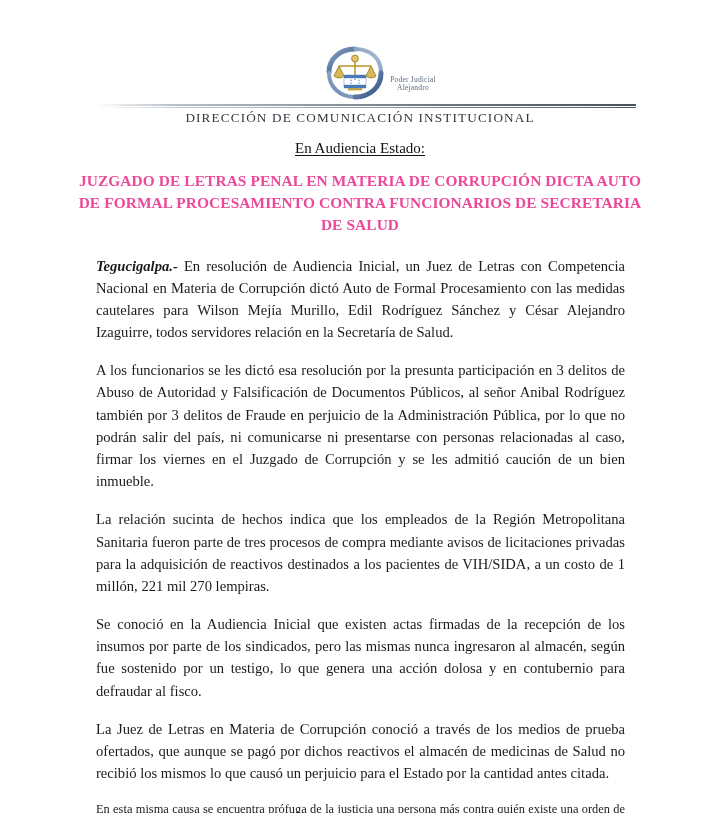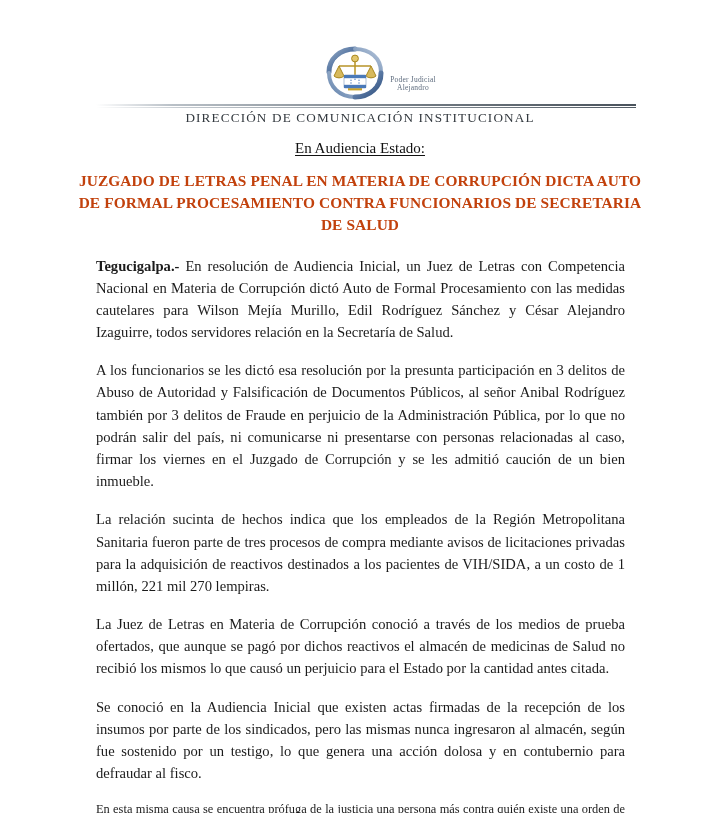--- a/index.html
+++ b/index.html
@@ -105,21 +105,21 @@
   }
   .kicker u { text-decoration: underline; text-underline-offset: 2px; }
 
   .headline {
     margin: 13px 76px 0 76px;
     text-align: center;
     font-weight: bold;
     font-size: 15.4px;
     line-height: 1.42;
     letter-spacing: 0.1px;
-    color: #c2410c;
+    color: #ec4899;
   }
 
   
   .body-copy {
     margin: 19px 95px 0 96px;
   }
 
   .body-copy p {
     margin: 0 0 16px 0;
     text-align: justify;
@@ -129,21 +129,21 @@
     color: #1b1b1b;
   }
 
   .body-copy p.small-note {
     font-size: 12.4px;
     line-height: 1.55;
     margin-top: 2px;
     margin-bottom: 0;
   }
 
-  .body-copy p b { font-weight: bold; }
+  .body-copy p b { font-weight: bold; font-style: italic; }
 </style>
 </head>
 <body>
 
 <div class="page">
 
   <header class="letterhead">
 
     <div class="logo-block">
       <span>
@@ -217,21 +217,21 @@
   <section class="body-copy">
 
     <p>
       <b>Tegucigalpa.-</b><span> En resolución de Audiencia Inicial, un Juez de Letras con Competencia Nacional en Materia de Corrupción dictó Auto de Formal Procesamiento con las medidas cautelares para Wilson Mejía Murillo, Edil Rodríguez Sánchez y César Alejandro Izaguirre, todos servidores relación en la Secretaría de Salud.</span>
     </p>
 
     <p>A los funcionarios se les dictó esa resolución por la presunta participación en 3 delitos de Abuso de Autoridad y Falsificación de Documentos Públicos, al señor Anibal Rodríguez también por 3 delitos de Fraude en perjuicio de la Administración Pública, por lo que no podrán salir del país, ni comunicarse ni presentarse con personas relacionadas al caso, firmar los viernes en el Juzgado de Corrupción y se les admitió caución de un bien inmueble.</p>
 
     <p>La relación sucinta de hechos indica que los empleados de la Región Metropolitana Sanitaria fueron parte de tres procesos de compra mediante avisos de licitaciones privadas para la adquisición de reactivos destinados a los pacientes de VIH/SIDA, a un costo de 1 millón, 221 mil 270 lempiras.</p>
 
+    <p>Se conoció en la Audiencia Inicial que existen actas firmadas de la recepción de los insumos por parte de los sindicados, pero las mismas nunca ingresaron al almacén, según fue sostenido por un testigo, lo que genera una acción dolosa y en contubernio para defraudar al fisco.</p>
+
     <p>La Juez de Letras en Materia de Corrupción conoció a través de los medios de prueba ofertados, que aunque se pagó por dichos reactivos el almacén de medicinas de Salud no recibió los mismos lo que causó un perjuicio para el Estado por la cantidad antes citada.</p>
 
-    <p>Se conoció en la Audiencia Inicial que existen actas firmadas de la recepción de los insumos por parte de los sindicados, pero las mismas nunca ingresaron al almacén, según fue sostenido por un testigo, lo que genera una acción dolosa y en contubernio para defraudar al fisco.</p>
-
     <p class="small-note">En esta misma causa se encuentra prófuga de la justicia una persona más contra quién existe una orden de captura por tres delitos de Fraude y tres de Falsificación de Documentos Públicos, la imputada forma parte de una empresa de fachada o de maletín que no podía participar en licitaciones con el gobierno, ya que no se cumplían los requisitos de Ley, según lo argumentado en esta audiencia en la cual se presentó una mínima actividad probatoria como lo establece el Código Procesal Penal.</p>
 
   </section>
 
 </div>
 
 </body></html>

